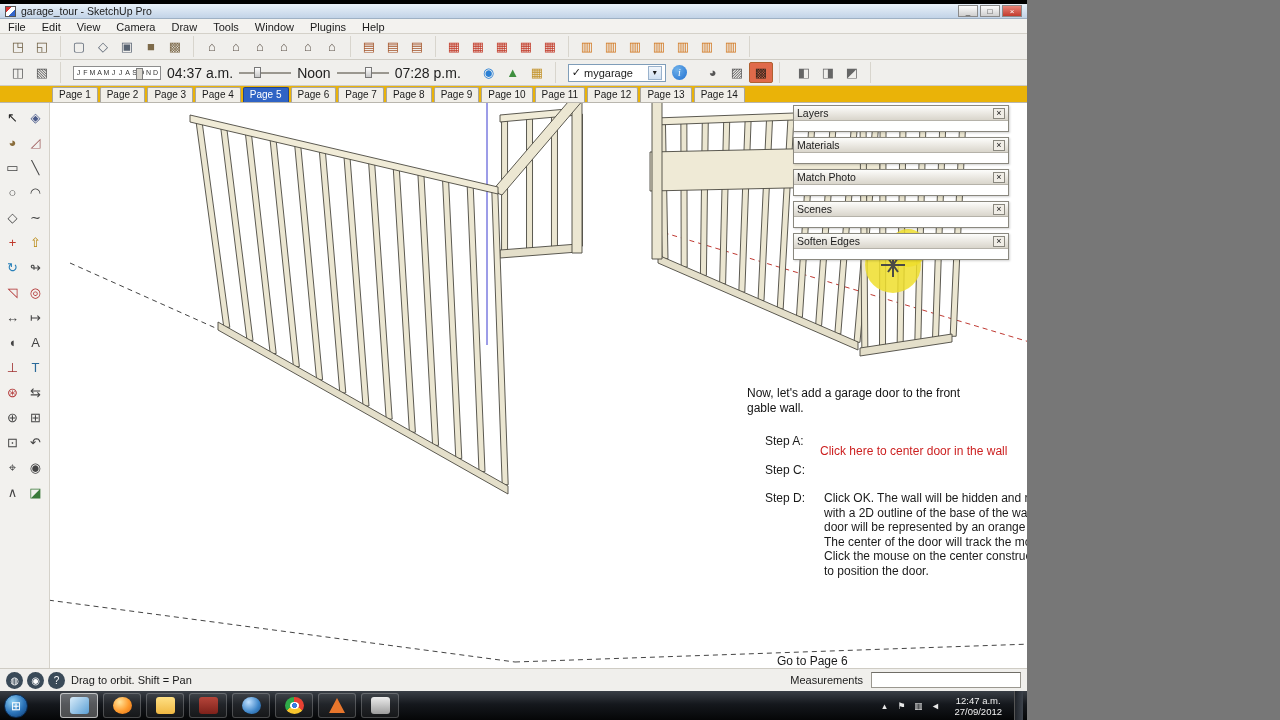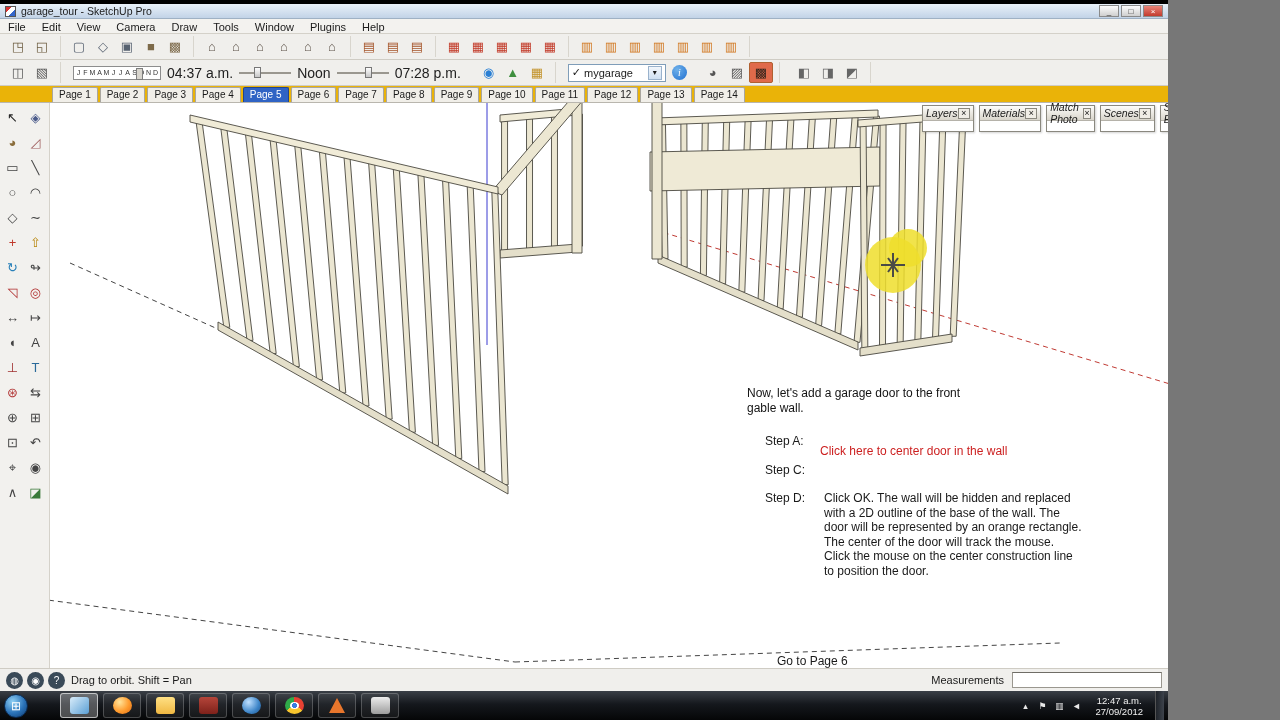--- a/index.html
+++ b/index.html
@@ -1,17 +1,17 @@
 <!DOCTYPE html>
 <html><head>
 <meta charset="utf-8">
 <style>
   html,body{margin:0;padding:0;background:#777;}
   *{box-sizing:border-box;}
-  .screen{position:relative;width:1168px;height:720px;background:#fff;overflow:hidden;
+  .screen{position:relative;width:1027px;height:720px;background:#fff;overflow:hidden;
           font-family:"Liberation Sans",sans-serif;color:#1a1a1a;}
   
   .top-strip{position:absolute;top:0;left:0;right:0;height:4px;background:#000;}
   .titlebar{position:absolute;top:4px;left:0;right:0;height:15px;
             background:linear-gradient(#e9f1f9,#c2d3e7);border-bottom:1px solid #9fb1c4;
             display:flex;align-items:center;gap:5px;padding:0 5px;font-size:10.5px;}
   .app-logo{width:11px;height:11px;background:linear-gradient(135deg,#d33 0 33%,#fff 33% 66%,#36c 66%);
             border:1px solid #555;}
   .win-btns{margin-left:auto;display:flex;gap:2px;}
   .win-btn{width:20px;height:12px;font-size:8px;line-height:11px;text-align:center;
@@ -60,22 +60,22 @@
   .canvas svg{position:absolute;left:0;top:0;}
   
   .ann{position:absolute;z-index:2;font-size:12px;line-height:14.5px;color:#131313;white-space:pre-line;}
   .steps{position:absolute;z-index:2;left:715px;top:331px;width:370px;}
   .step{display:flex;gap:15px;margin-bottom:14px;font-size:12px;line-height:14.5px;}
   .step-label{min-width:44px;white-space:nowrap;}
   .step-text{white-space:pre-line;}
   .red-note{position:absolute;z-index:3;left:770px;top:341px;font-size:12px;color:#cc1f1f;white-space:nowrap;}
   .goto{position:absolute;z-index:2;left:727px;top:551px;font-size:12px;}
   
-  .tray-panels{position:absolute;z-index:4;top:2px;right:30px;width:216px;display:flex;
-               flex-direction:row;gap:5px;font-style:italic;}
+  .tray-panels{position:absolute;z-index:4;top:2px;right:18px;width:216px;display:flex;
+               flex-direction:column;gap:5px;}
   .panel{border:1px solid #8a887f;background:#fff;box-shadow:1px 1px 2px rgba(0,0,0,.18);}
   .panel-head{height:15px;display:flex;align-items:center;justify-content:space-between;
               background:linear-gradient(#fdfdfb,#d9d5cb);border-bottom:1px solid #b5b2a9;
               font-size:10.5px;padding:0 3px;}
   .panel-close{width:12px;height:11px;border:1px solid #8a887f;background:#f0ede6;font-size:9px;
                line-height:9px;text-align:center;cursor:default;}
   .panel-body{height:10px;background:#fff;}
   
   .statusbar{position:absolute;top:668px;left:0;right:0;height:23px;background:#f0efec;
              border-top:1px solid #cfccc4;display:flex;align-items:center;gap:6px;padding:0 6px;font-size:11px;}

